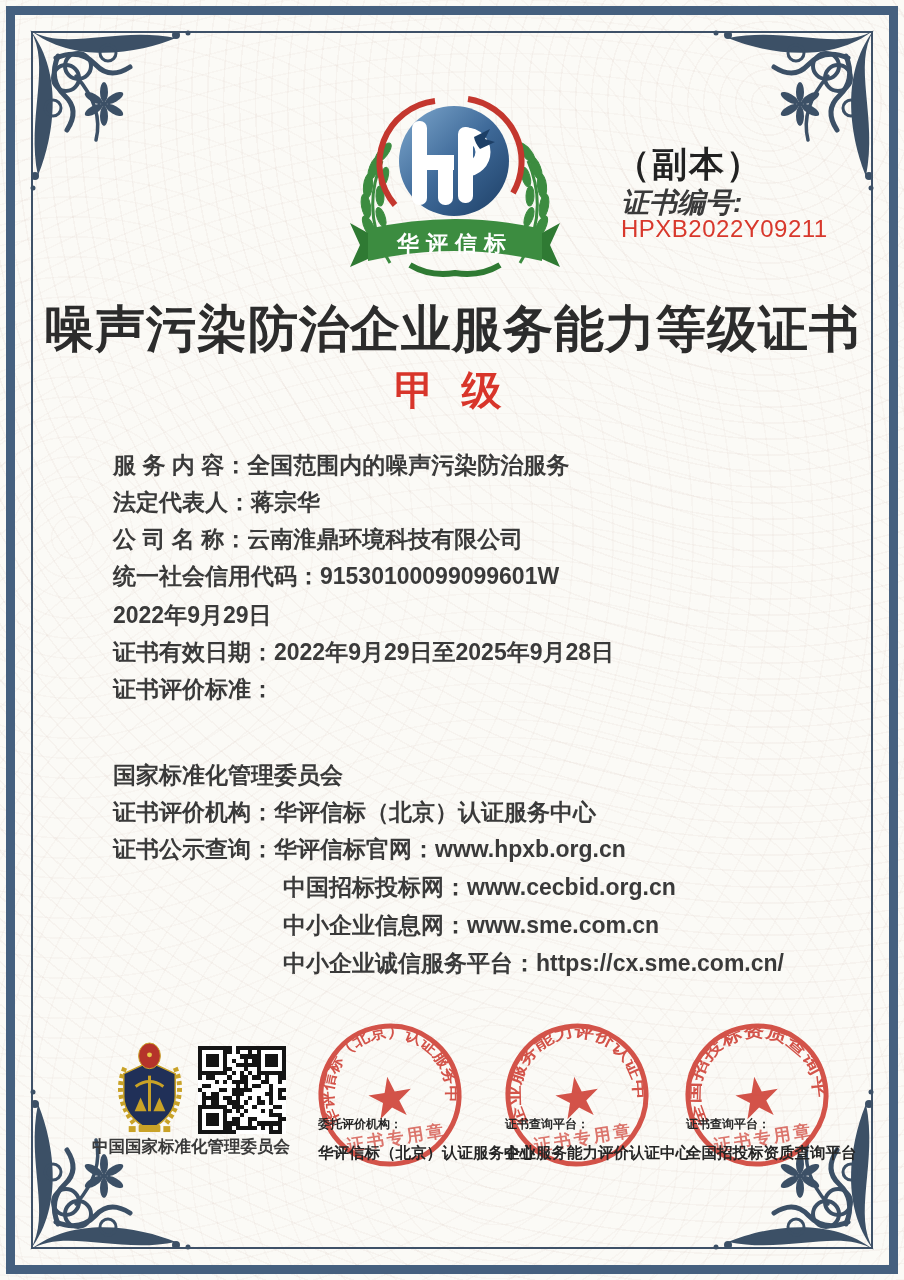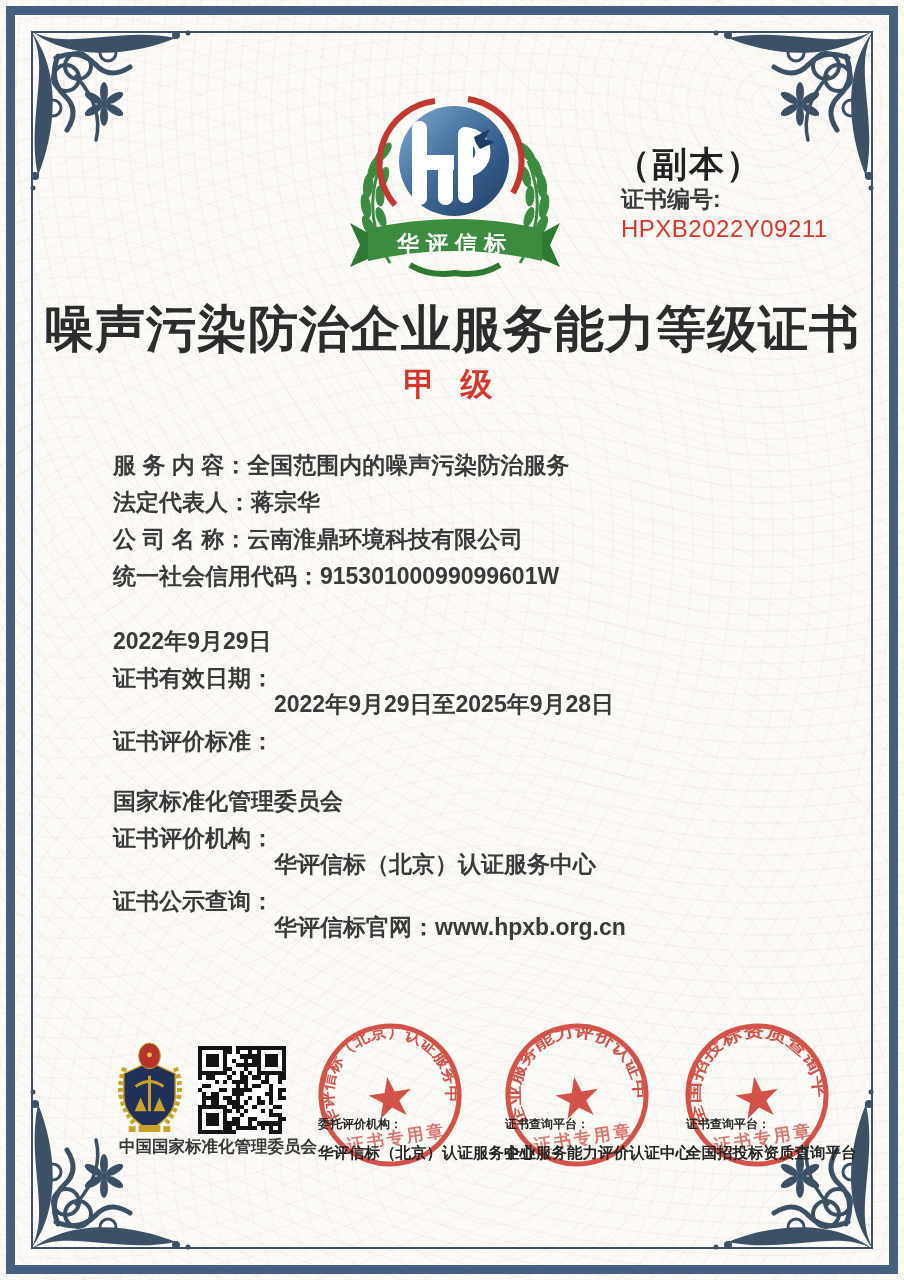--- a/index.html
+++ b/index.html
@@ -20,39 +20,39 @@
   .frame-outer{position:absolute;inset:6px;border:9px solid #45607f;pointer-events:none;}
   .frame-inner{position:absolute;inset:31px;border:2px solid #3e5168;pointer-events:none;}
   .corner{position:absolute;width:170px;height:170px;color:#3c5066;pointer-events:none;}
   .corner.tl{top:24px;left:24px;}
   .corner.tr{top:24px;right:24px;transform:scaleX(-1);}
   .corner.bl{bottom:24px;left:24px;transform:scaleY(-1);}
   .corner.br{bottom:24px;right:24px;transform:scale(-1,-1);}
   
   .logo{position:absolute;left:350px;top:95px;width:210px;height:192px;}
   .copy-label{position:absolute;left:615px;top:125px;font-size:35px;font-weight:bold;color:#222;letter-spacing:2px;margin-top:16px;}
-  .certno-label{position:absolute;left:621px;top:184px;font-size:23px;font-weight:bold;color:#3a3a3a;}
+  .certno-label{position:absolute;left:621px;top:184px;font-size:28px;font-weight:bold;color:#3a3a3a;font-style:italic;}
   .certno-value{position:absolute;left:621px;top:215px;font-size:24px;font-weight:normal;color:#d8382c;letter-spacing:.5px;}
   
   .title{position:absolute;left:0;top:296px;width:100%;text-align:center;font-size:50px;font-weight:bold;color:#2c2c2c;letter-spacing:1px;}
-  .grade{position:absolute;left:0;top:363px;width:100%;text-align:center;font-size:32px;font-weight:bold;color:#d8352a;letter-spacing:8px;}
+  .grade{position:absolute;left:0;top:363px;width:100%;text-align:center;font-size:40px;font-weight:bold;color:#d8352a;letter-spacing:8px;}
   
   .iblock{position:absolute;left:113px;color:#3a3a3a;font-weight:600;}
   .iline{font-size:23px;line-height:37px;white-space:nowrap;}
   .irow{display:flex;font-size:23px;line-height:37px;}
   .irow .lbl{flex:0 0 auto;white-space:nowrap;}
-  .irow .val{max-width:528px;margin-top:26px;}
+  .irow .val{max-width:528px;}
   .links{position:absolute;left:283px;color:#3a3a3a;font-weight:600;}
   .links .iline{line-height:38px;}
   
   .badge{position:absolute;left:112px;top:1042px;width:76px;height:94px;}
   .qr{position:absolute;left:198px;top:1046px;width:88px;height:88px;background:#fff;
       display:grid;grid-template-columns:repeat(21,1fr);grid-template-rows:repeat(21,1fr);}
   .qr .qm{background:#141414;}
-  .authority-caption{position:absolute;left:92px;top:1136px;width:225px;text-align:right;
+  .authority-caption{position:absolute;left:92px;top:1136px;width:225px;text-align:left;
       font-size:16.5px;font-weight:600;color:#3a3a3a;}
   .seal{position:absolute;top:1020px;width:150px;height:150px;z-index:1;}
   .seal svg{width:150px;height:150px;transform:rotate(-9deg);opacity:.92;}
   .seal-cap{position:absolute;top:1116px;z-index:3;color:#252525;}
   .seal-cap .cap-t{font-size:12px;font-weight:bold;white-space:nowrap;}
   .seal-cap .cap-o{font-size:15.5px;font-weight:600;margin-top:10px;white-space:nowrap;}
   .s1{left:315px;} .s2{left:502px;} .s3{left:682px;}
   .c1{left:318px;} .c2{left:505px;} .c3{left:686px;}
 </style>
 </head>
@@ -198,20 +198,25 @@
     <div class="irow">
       <span class="lbl">证书评价机构：</span>
       <span class="val">华评信标（北京）认证服务中心</span>
     </div>
     <div class="irow">
       <span class="lbl">证书公示查询：</span>
       <span class="val">华评信标官网：www.hpxb.org.cn</span>
     </div>
   </div>
 
+  <div class="links" style="top:868px">
+    <div class="iline">中国招标投标网：www.cecbid.org.cn</div>
+    <div class="iline">中小企业信息网：www.sme.com.cn</div>
+    <div class="iline">中小企业诚信服务平台：https://cx.sme.com.cn/</div>
+  </div>
 
   <svg class="badge" viewBox="0 0 75 95">
     <path d="M12,26 Q0,55 21,82" fill="none" stroke="#c9a227" stroke-width="5" stroke-dasharray="4 3"></path>
     <path d="M63,26 Q75,55 54,82" fill="none" stroke="#c9a227" stroke-width="5" stroke-dasharray="4 3"></path>
     <path d="M37,20 L63,32 L63,55 Q63,75 37,89 Q11,75 11,55 L11,32 Z" fill="#203058" stroke="#c9a227" stroke-width="1.5"></path>
     <ellipse cx="37" cy="14" rx="11" ry="13" fill="#b5332a" stroke="#c9a227"></ellipse>
     <circle cx="37" cy="13" r="2.5" fill="#e8c84a"></circle>
     <path d="M37,34 V70" stroke="#c9a227" stroke-width="3"></path>
     <path d="M23,45 Q37,35 51,45" fill="none" stroke="#c9a227" stroke-width="3"></path>
     <path d="M22,70 l6,-14 6,14 z" fill="#c9a227"></path>

